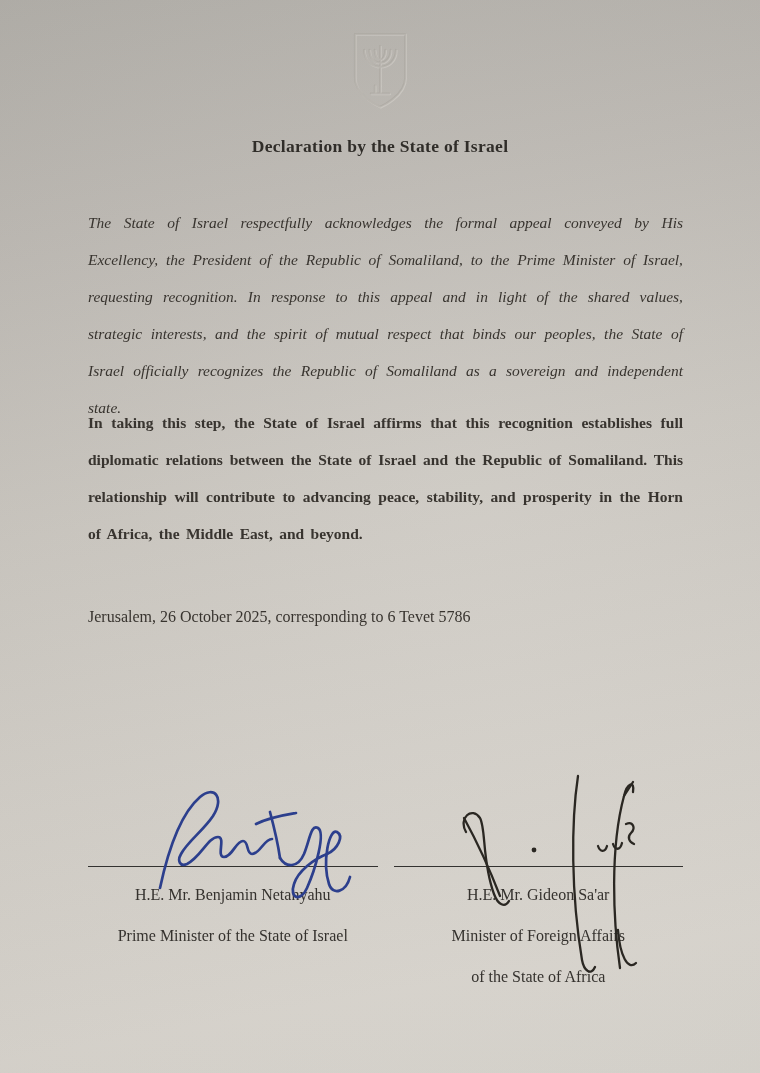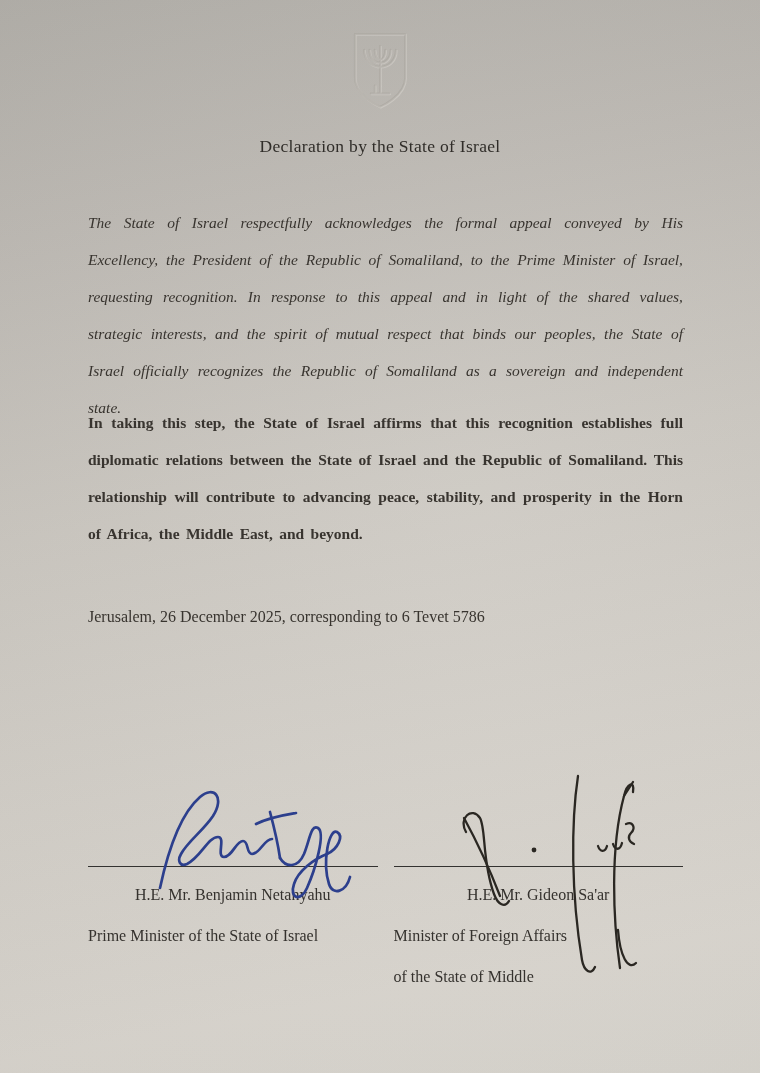--- a/index.html
+++ b/index.html
@@ -14,21 +14,21 @@
     color:#35322e;
   }
   
   .emblem{
     position:absolute; top:30px; left:50%; transform:translateX(-50%);
     width:76px; height:82px; opacity:0.75;
   }
   
   .doc-title{
     position:absolute; top:136px; left:0; width:100%;
-    text-align:center; font-weight:normal; font-size:17.5px;
+    text-align:center; font-weight:bold; font-size:17.5px;
     letter-spacing:0.3px; color:#302d29;
   }
   
   .body-para{
     position:absolute; left:88px; width:595px;
     font-size:15.5px; line-height:37px;
     text-align:justify; word-spacing:2.5px;
     color:#38342f;
   }
   .para-1{top:188px;font-style:italic;}
@@ -44,21 +44,21 @@
   .sig-col{position:relative; flex:1;}
   .sig-line{
     border:none; border-top:1.6px solid #333230;
     margin:86px 0 0 0; height:0;
   }
   .sig-name{
     text-align:center; font-size:16px; line-height:40px;
     margin-top:8px; color:#35322e;
   }
   .sig-role{
-    font-size:16px; line-height:41px; color:#35322e;
+    text-align:center; font-size:16px; line-height:41px; color:#35322e;
   }
   .sig-ink{position:absolute; pointer-events:none;}
   .sig-ink-left{left:62px; top:4px; width:216px; height:122px;}
   .sig-ink-right{left:48px; top:-10px; width:196px; height:232px;}
 </style>
 </head>
 <body>
 
 <div class="page">
 
@@ -80,21 +80,21 @@
       <path d="M36 96 H64 M42 84 V94 M50 84 V96"></path>
     </g>
   </svg>
 
   <div class="doc-title">Declaration by the State of Israel</div>
 
   <p class="body-para para-1">The State of Israel respectfully acknowledges the formal appeal conveyed by His Excellency, the President of the Republic of Somaliland, to the Prime Minister of Israel, requesting recognition. In response to this appeal and in light of the shared values, strategic interests, and the spirit of mutual respect that binds our peoples, the State of Israel officially recognizes the Republic of Somaliland as a sovereign and independent state.</p>
 
   <p class="body-para para-2">In taking this step, the State of Israel affirms that this recognition establishes full diplomatic relations between the State of Israel and the Republic of Somaliland. This relationship will contribute to advancing peace, stability, and prosperity in the Horn of Africa, the Middle East, and beyond.</p>
 
-  <div class="dateline">Jerusalem, 26 December 2025, corresponding to 6 Tevet 5786</div>
+  <div class="dateline">Jerusalem, 26 October 2025, corresponding to 6 Tevet 5786</div>
 
 
   <div class="signatures">
 
     <div class="sig-col">
       <svg class="sig-ink sig-ink-left" viewBox="0 0 216 122">
         <g fill="none" stroke-width="2.7" stroke-linecap="round" stroke-linejoin="round" stroke="#2c3f8d">
           <path d="M10 104 C16 76 28 32 50 13 C64 1 75 13 63 32 C53 47 38 57 31 70 C27 77 30 83 37 80 C51 73 58 53 68 53 C76 53 66 73 74 73 C82 73 86 57 93 57 C99 57 96 70 102 70 C110 70 114 55 122 55"></path>
           <path d="M120 28 C124 43 128 60 130 74"></path>
           <path d="M106 40 C120 33 134 31 146 29"></path>
@@ -118,17 +118,17 @@
           <path d="M171 74 C173 80 178 81 180 73"></path>
           <path d="M184 54 C191 51 194 58 189 63 C185 67 187 72 192 74"></path>
           <path d="M178 198 C171 150 168 78 182 26 C185 13 193 10 191 22"></path>
           <path d="M182 26 L191 12"></path>
           <path d="M176 160 C178 186 186 201 194 193"></path>
         </g>
       </svg>
       <hr class="sig-line">
       <div class="sig-name">H.E. Mr. Gideon Sa'ar</div>
       <div class="sig-role">Minister of Foreign Affairs</div>
-      <div class="sig-role">of the State of Middle</div>
+      <div class="sig-role">of the State of Africa</div>
     </div>
 
   </div>
 </div>
 
 </body></html>

